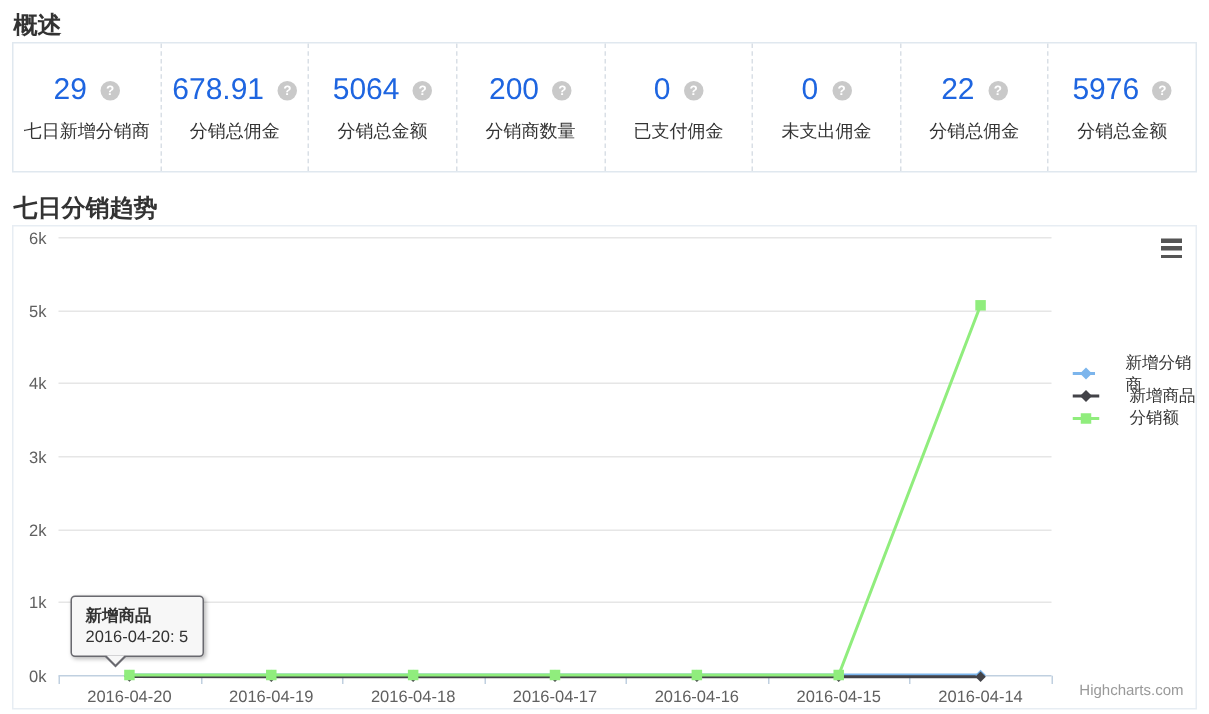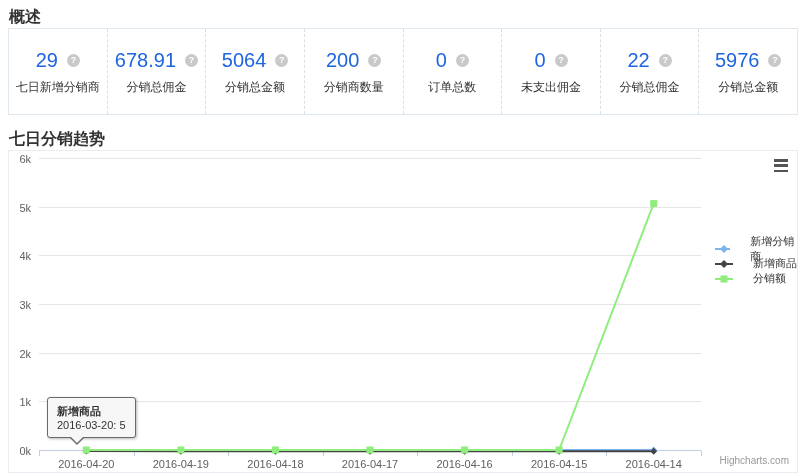--- a/index.html
+++ b/index.html
@@ -84,21 +84,21 @@
         <span class="stat-value">200</span>
         <span class="help-icon">?</span>
       </div>
       <div class="stat-label">分销商数量</div>
     </div>
     <div class="stat-cell">
       <div class="stat-top">
         <span class="stat-value">0</span>
         <span class="help-icon">?</span>
       </div>
-      <div class="stat-label">订单总数</div>
+      <div class="stat-label">已支付佣金</div>
     </div>
     <div class="stat-cell">
       <div class="stat-top">
         <span class="stat-value">0</span>
         <span class="help-icon">?</span>
       </div>
       <div class="stat-label">未支出佣金</div>
     </div>
     <div class="stat-cell">
       <div class="stat-top">
@@ -200,17 +200,17 @@
     </ul>
 
   <div id="export-menu" title="">
       <span></span>
       <span></span>
       <span></span>
     </div>
 
   <div id="tooltip">
     <div class="tt-series">新增商品</div>
-    <div class="tt-value">2016-03-20: 5</div>
+    <div class="tt-value">2016-04-20: 5</div>
   </div>
 
   <div id="credits">Highcharts.com</div>
 </div>
 
 </body></html>

